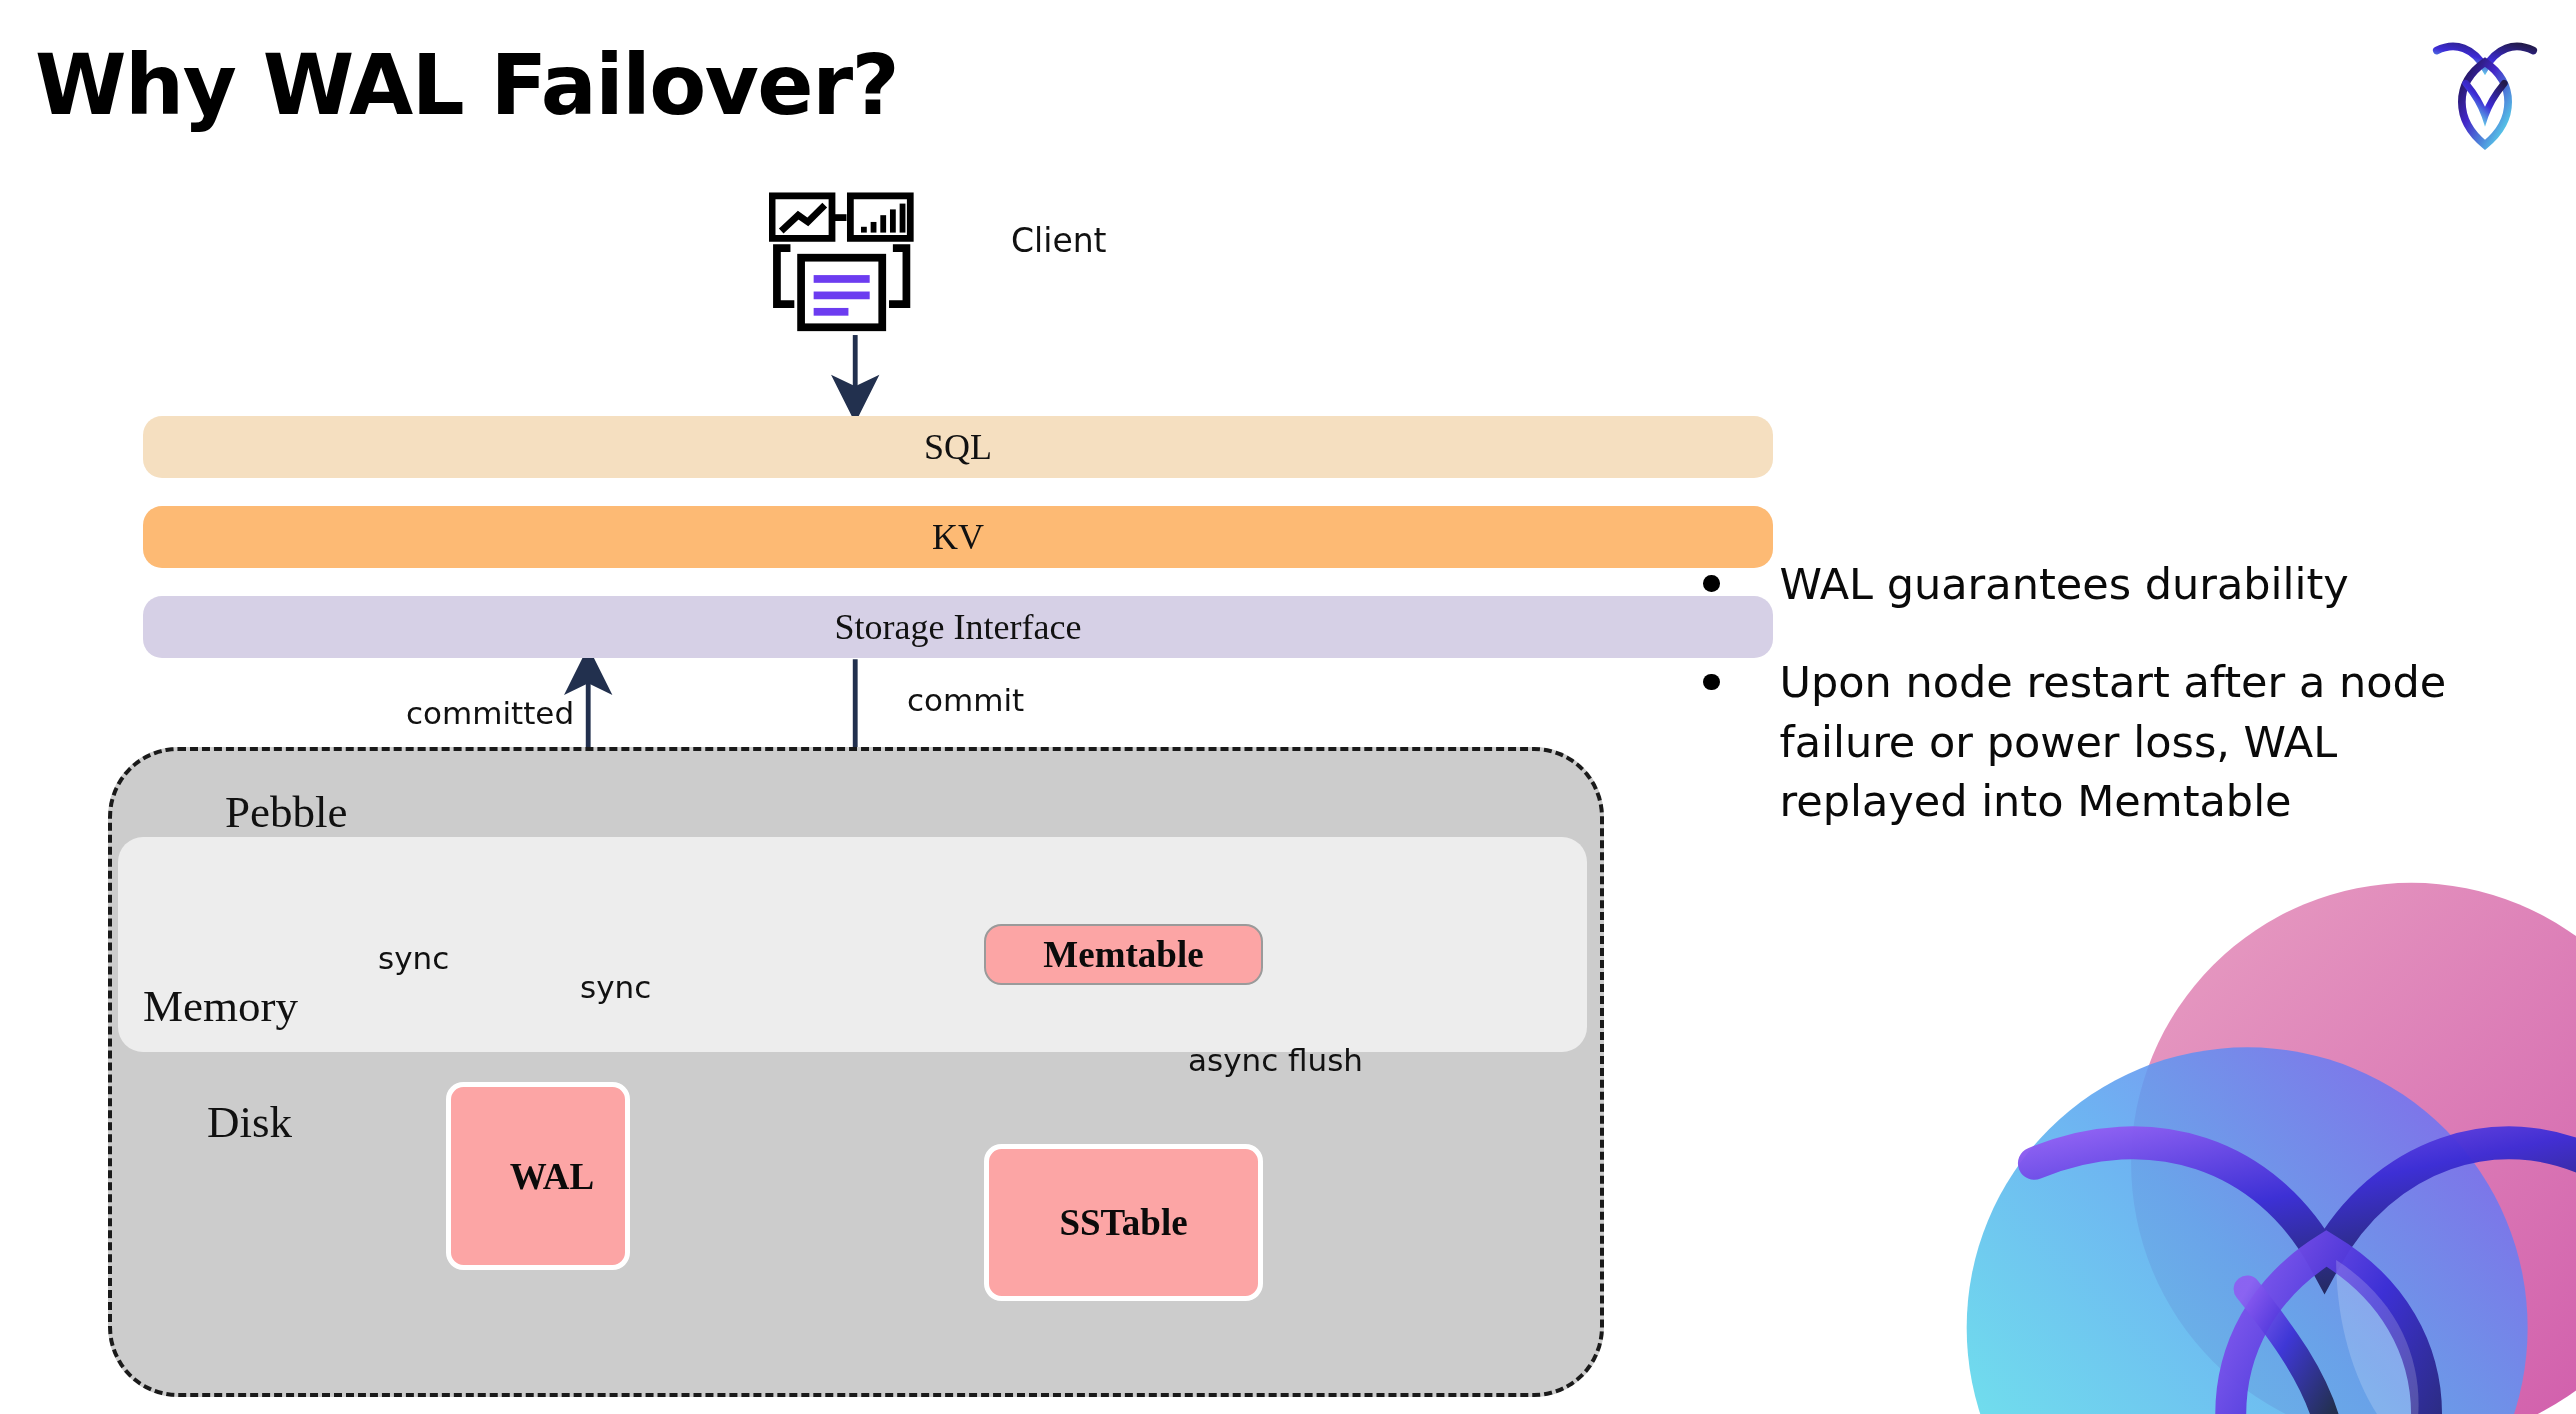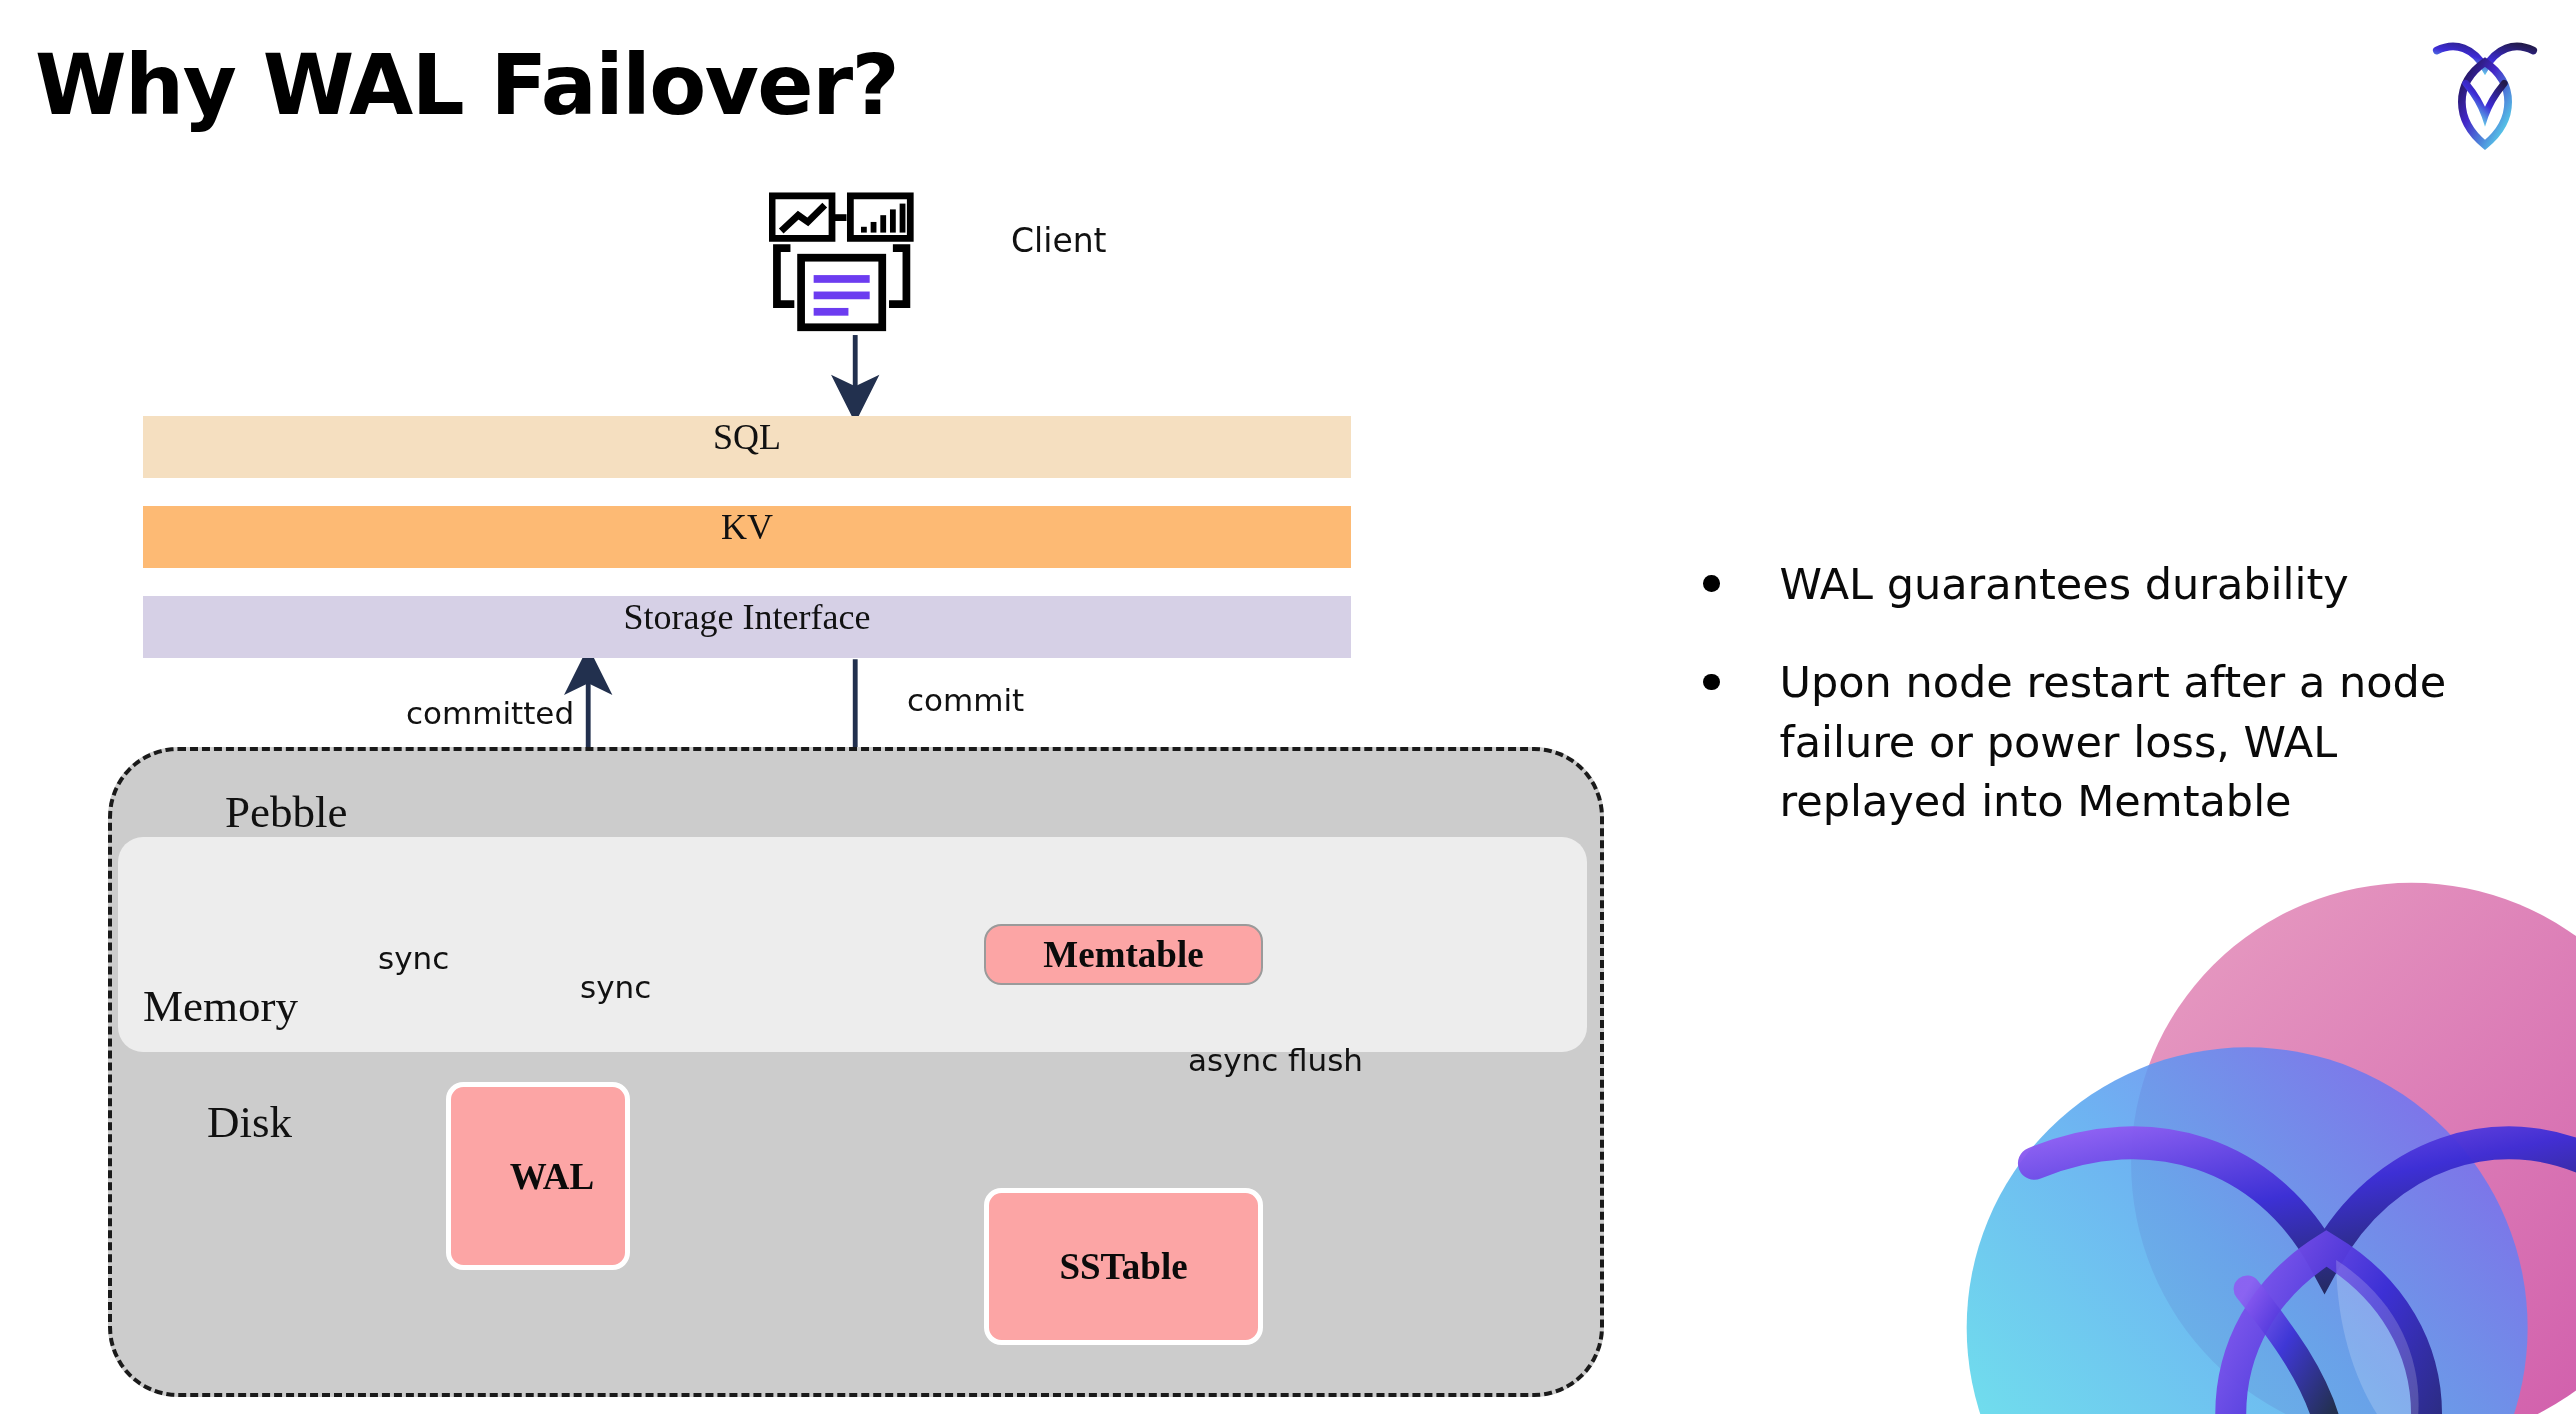--- a/index.html
+++ b/index.html
@@ -78,24 +78,25 @@
     top: 221px;
     font-size: 33px;
     color: #111111;
     font-family: "DejaVu Sans", sans-serif;
   }
 
   
   .layer-bar {
     position: absolute;
     left: 143px;
-    width: 1208px;
+    width: 1630px;
     height: 62px;
-    border-radius: 0;
+    border-radius: 19px;
     display: flex;
+    align-items: center;
     justify-content: center;
     font-family: "Liberation Serif", serif;
     font-size: 36px;
     color: #111111;
   }
   #bar-sql { top: 416px; }
   #bar-kv  { top: 506px; }
   #bar-si  { top: 596px; }
 
   
@@ -151,21 +152,20 @@
   #node-wal {
     left: 446px; top: 1082px;
     width: 184px; height: 188px;
     border: 5.8px solid #ffffff;
     padding-left: 28px;
   }
   #node-sstable {
     left: 984px; top: 1144px;
     width: 279px; height: 157px;
     border: 5.8px solid #ffffff;
-    margin-top: 44px;
   }
 
   
   .edge-label {
     position: absolute;
     font-family: "DejaVu Sans", sans-serif;
     font-size: 31px;
     color: #111111;
     white-space: nowrap;
   }

